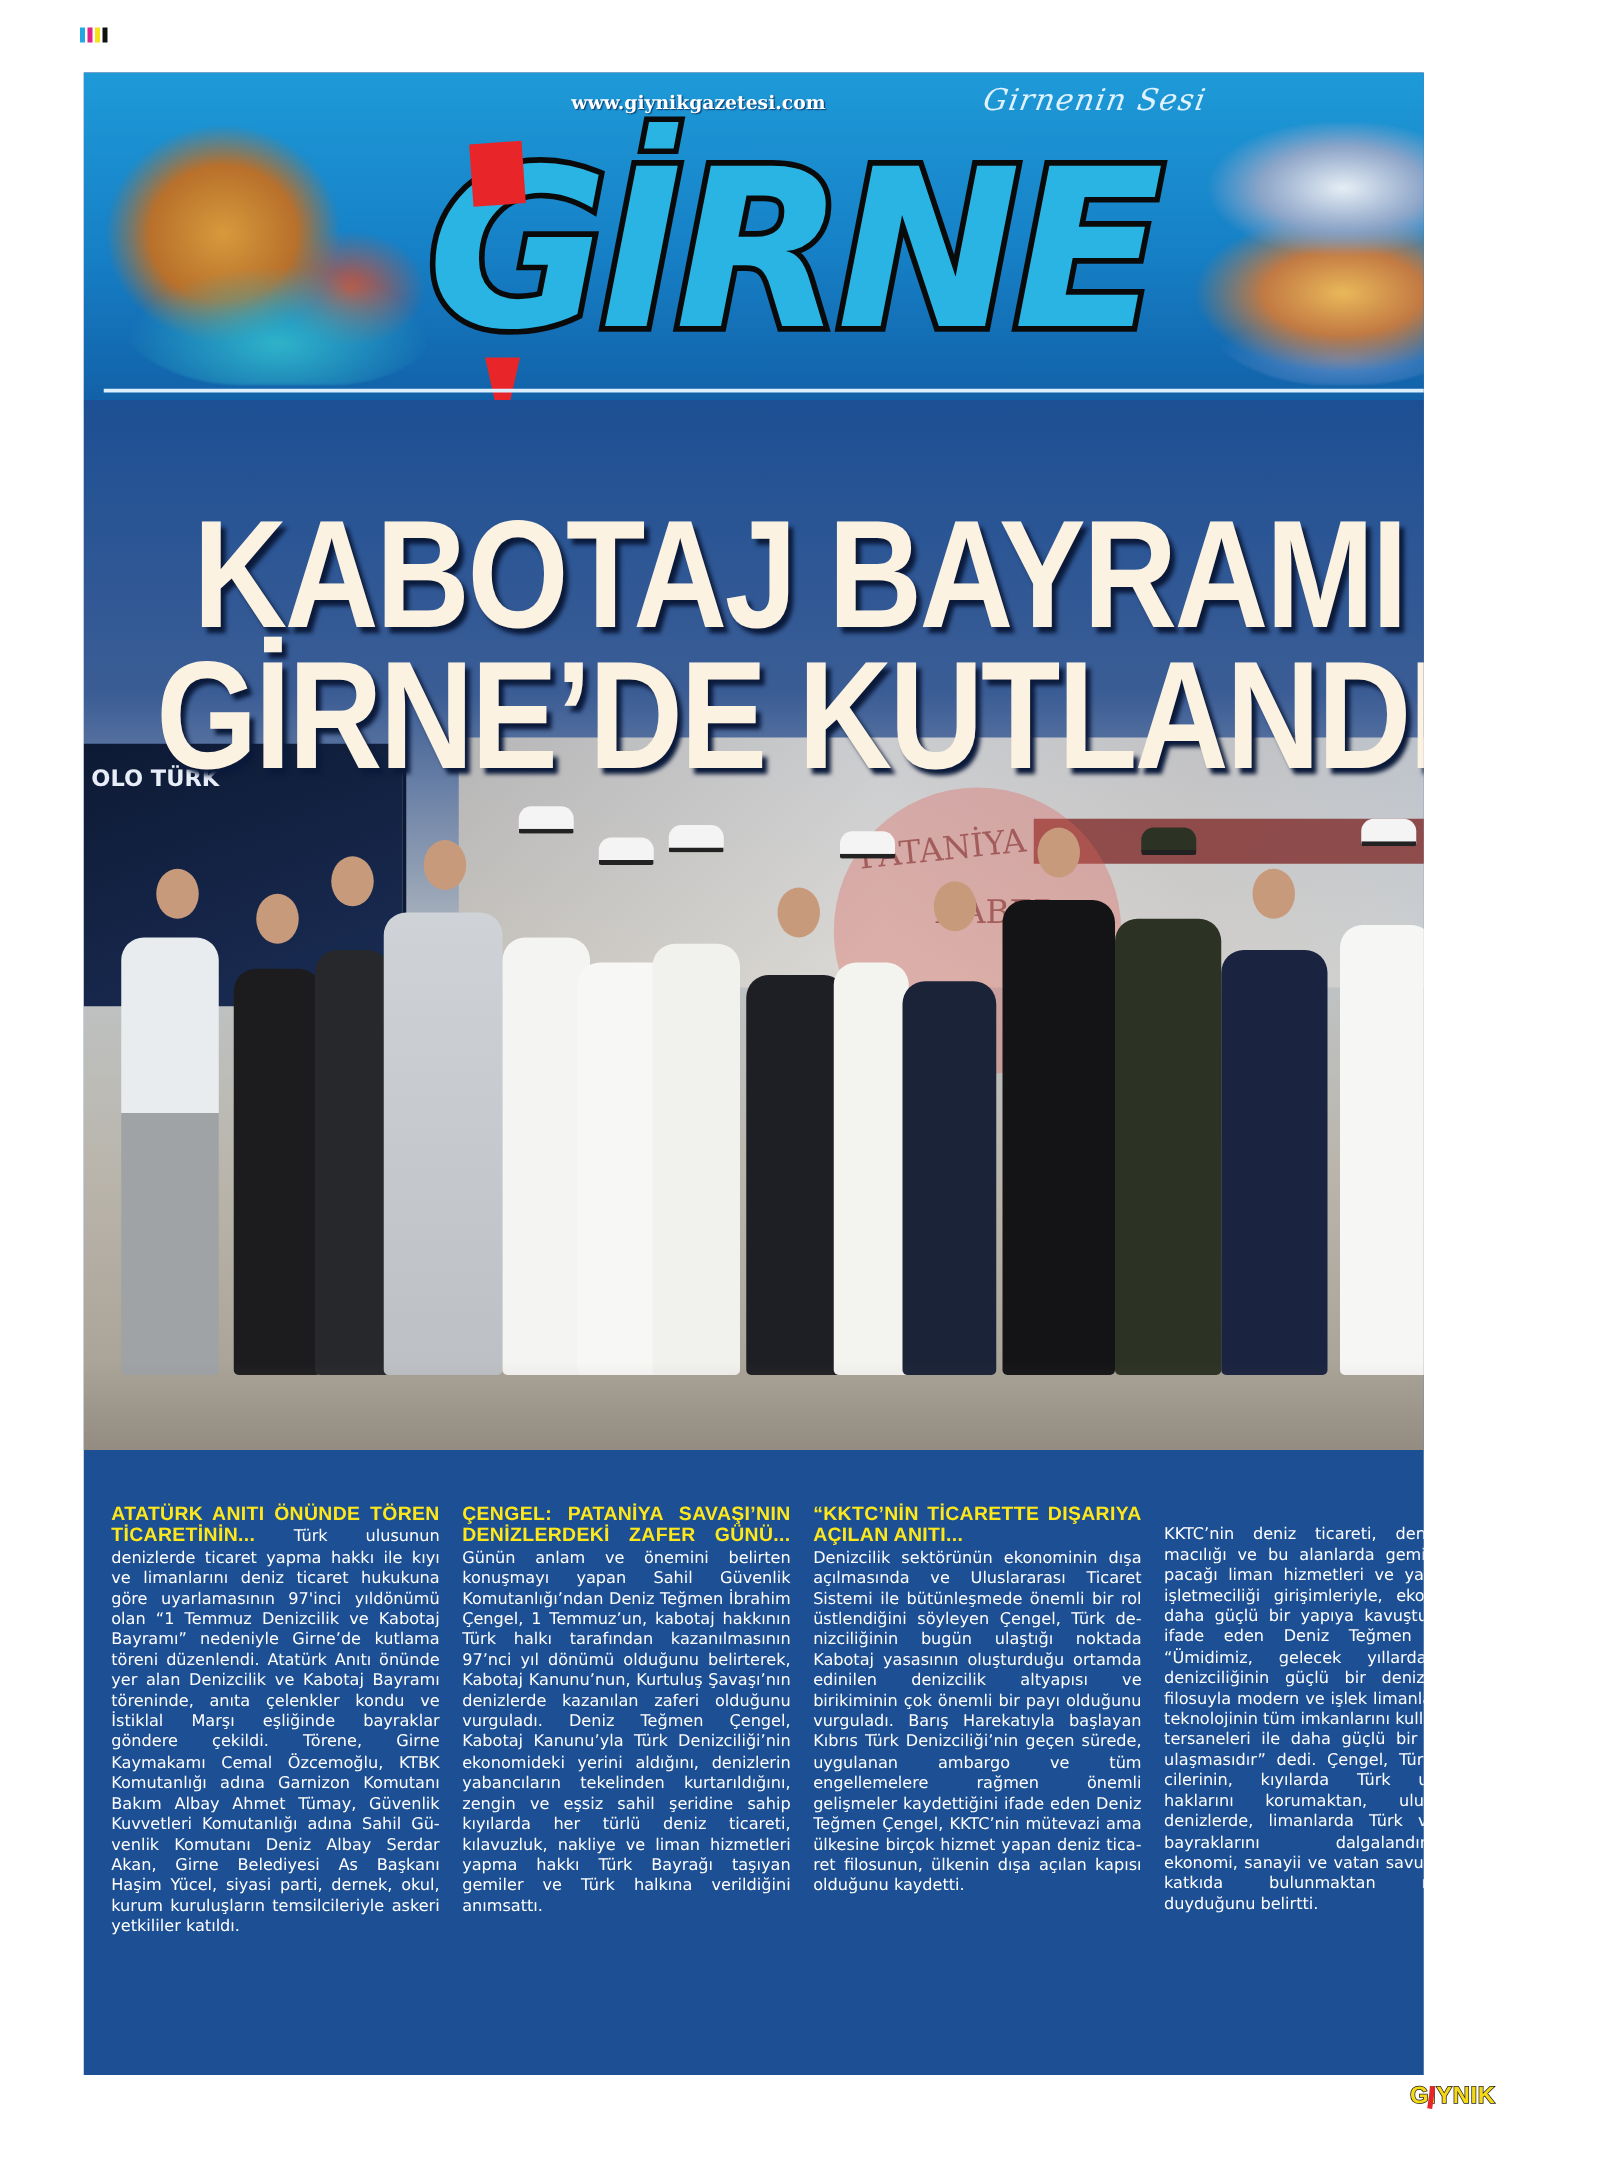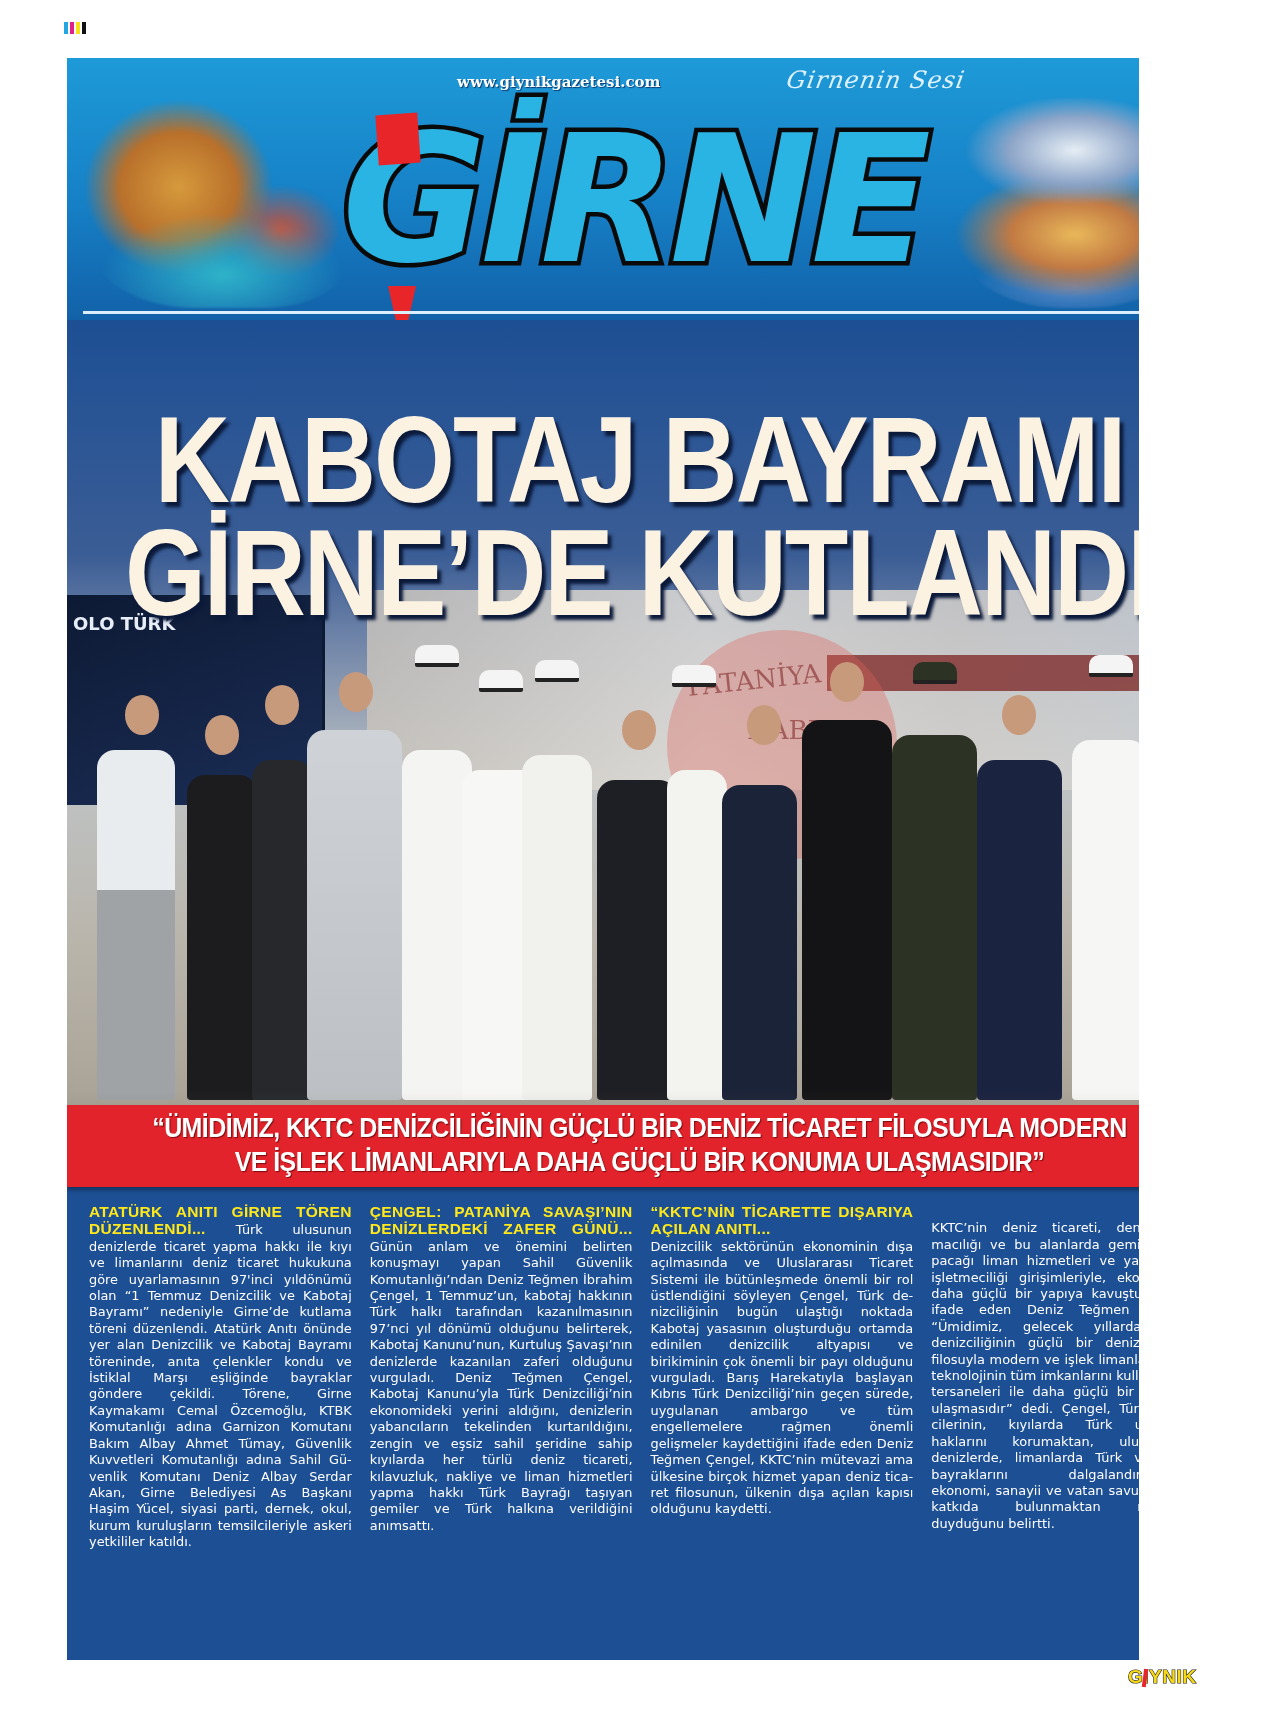--- a/index.html
+++ b/index.html
@@ -245,28 +245,24 @@
       <div class="head" style="left:935px;top:5px"></div>
       <div class="person" style="left:1005px;width:75px;height:360px;background:#f6f6f4"></div>
       <div class="cap" style="left:1022px;top:-35px"></div>
       <div class="ground-shadow"></div>
     </div>
   </div>
 
   <div class="headline headline-1">KABOTAJ BAYRAMI</div>
   <div class="headline headline-2">GİRNE’DE KUTLANDI</div>
 
-  <div class="quote-banner">
-    <div class="quote-line quote-line-1">“ÜMİDİMİZ, KKTC DENİZCİLİĞİNİN GÜÇLÜ BİR DENİZ TİCARET FİLOSUYLA MODERN</div>
-    <div class="quote-line quote-line-2">VE İŞLEK LİMANLARIYLA DAHA GÜÇLÜ BİR KONUMA ULAŞMASIDIR”</div>
-  </div>
 
   <div class="columns">
     <div class="col">
-      <span class="col-head">ATATÜRK ANITI GİRNE TÖ­REN DÜZENLENDİ... </span>
+      <span class="col-head">ATATÜRK ANITI ÖNÜNDE TÖ­REN TİCARETİNİN... </span>
       <span>Türk ulusu­nun denizlerde ticaret yapma hakkı ile kıyı ve limanlarını deniz ticaret hu­kukuna göre uyarlamasının 97'inci yıldönümü olan “1 Temmuz Deniz­cilik ve Kabotaj Bayramı” nedeniyle Girne’de kutlama töreni düzenlendi. Atatürk Anıtı önünde yer alan De­nizcilik ve Kabotaj Bayramı törenin­de, anıta çelenkler kondu ve İstiklal Marşı eşliğinde bayraklar göndere çe­kildi. Törene, Girne Kaymakamı Ce­mal Özcemoğlu, KTBK Komutanlığı adına Garnizon Komutanı Bakım Al­bay Ahmet Tümay, Güvenlik Kuv­vetleri Komutanlığı adına Sahil Gü­venlik Komutanı Deniz Albay Serdar Akan, Girne Belediyesi As Başkanı Haşim Yücel, siyasi parti, dernek, okul, kurum kuruluşların temsilcile­riyle askeri yetkililer katıldı.</span>
     </div>
     <div class="col">
       <span class="col-head">ÇENGEL: PATANİYA SAVA­ŞI’NIN DENİZLERDEKİ ZAFER GÜNÜ... </span>
       <span>Günün anlam ve öne­mini belirten konuşmayı yapan Sa­hil Güvenlik Komutanlığı’ndan De­niz Teğmen İbrahim Çengel, 1 Temmuz’un, kabotaj hakkının Türk halkı tarafından kazanılmasının 97’nci yıl dönümü olduğunu be­lirterek, Kabotaj Kanunu’nun, Kur­tuluş Şavaşı’nın denizlerde kaza­nılan zaferi olduğunu vurguladı. Deniz Teğmen Çengel, Kabotaj Kanunu’yla Türk Denizciliği’nin ekonomideki yerini aldığını, de­nizlerin yabancıların tekelinden kurtarıldığını, zengin ve eşsiz sahil şeridine sahip kıyılarda her türlü deniz ticareti, kılavuzluk, nakliye ve liman hizmetleri yapma hakkı Türk Bayrağı taşıyan gemiler ve Türk halkına verildiğini anımsattı.</span>
     </div>
     <div class="col">
       <span class="col-head">“KKTC’NİN TİCARETTE DI­ŞARIYA AÇILAN ANITI... </span><br>
       <span>Denizcilik sektörünün ekonomi­nin dışa açılmasında ve Uluslar­arası Ticaret Sistemi ile bütün­leşmede önemli bir rol üstlendi­ğini söyleyen Çengel, Türk de­nizciliğinin bugün ulaştığı nok­tada Kabotaj yasasının oluştur­duğu ortamda edinilen denizci­lik altyapısı ve birikiminin çok önemli bir payı olduğunu vur­guladı. Barış Harekatıyla başlayan Kıbrıs Türk Denizciliği’nin geçen sürede, uygulanan ambargo ve tüm engellemelere rağmen önemli gelişmeler kaydettiğini ifade eden Deniz Teğmen Çengel, KKTC’nin mütevazi ama ülkesine birçok hizmet yapan deniz tica­ret filosunun, ülkenin dışa açılan kapısı olduğunu kaydetti.</span>
     </div>

